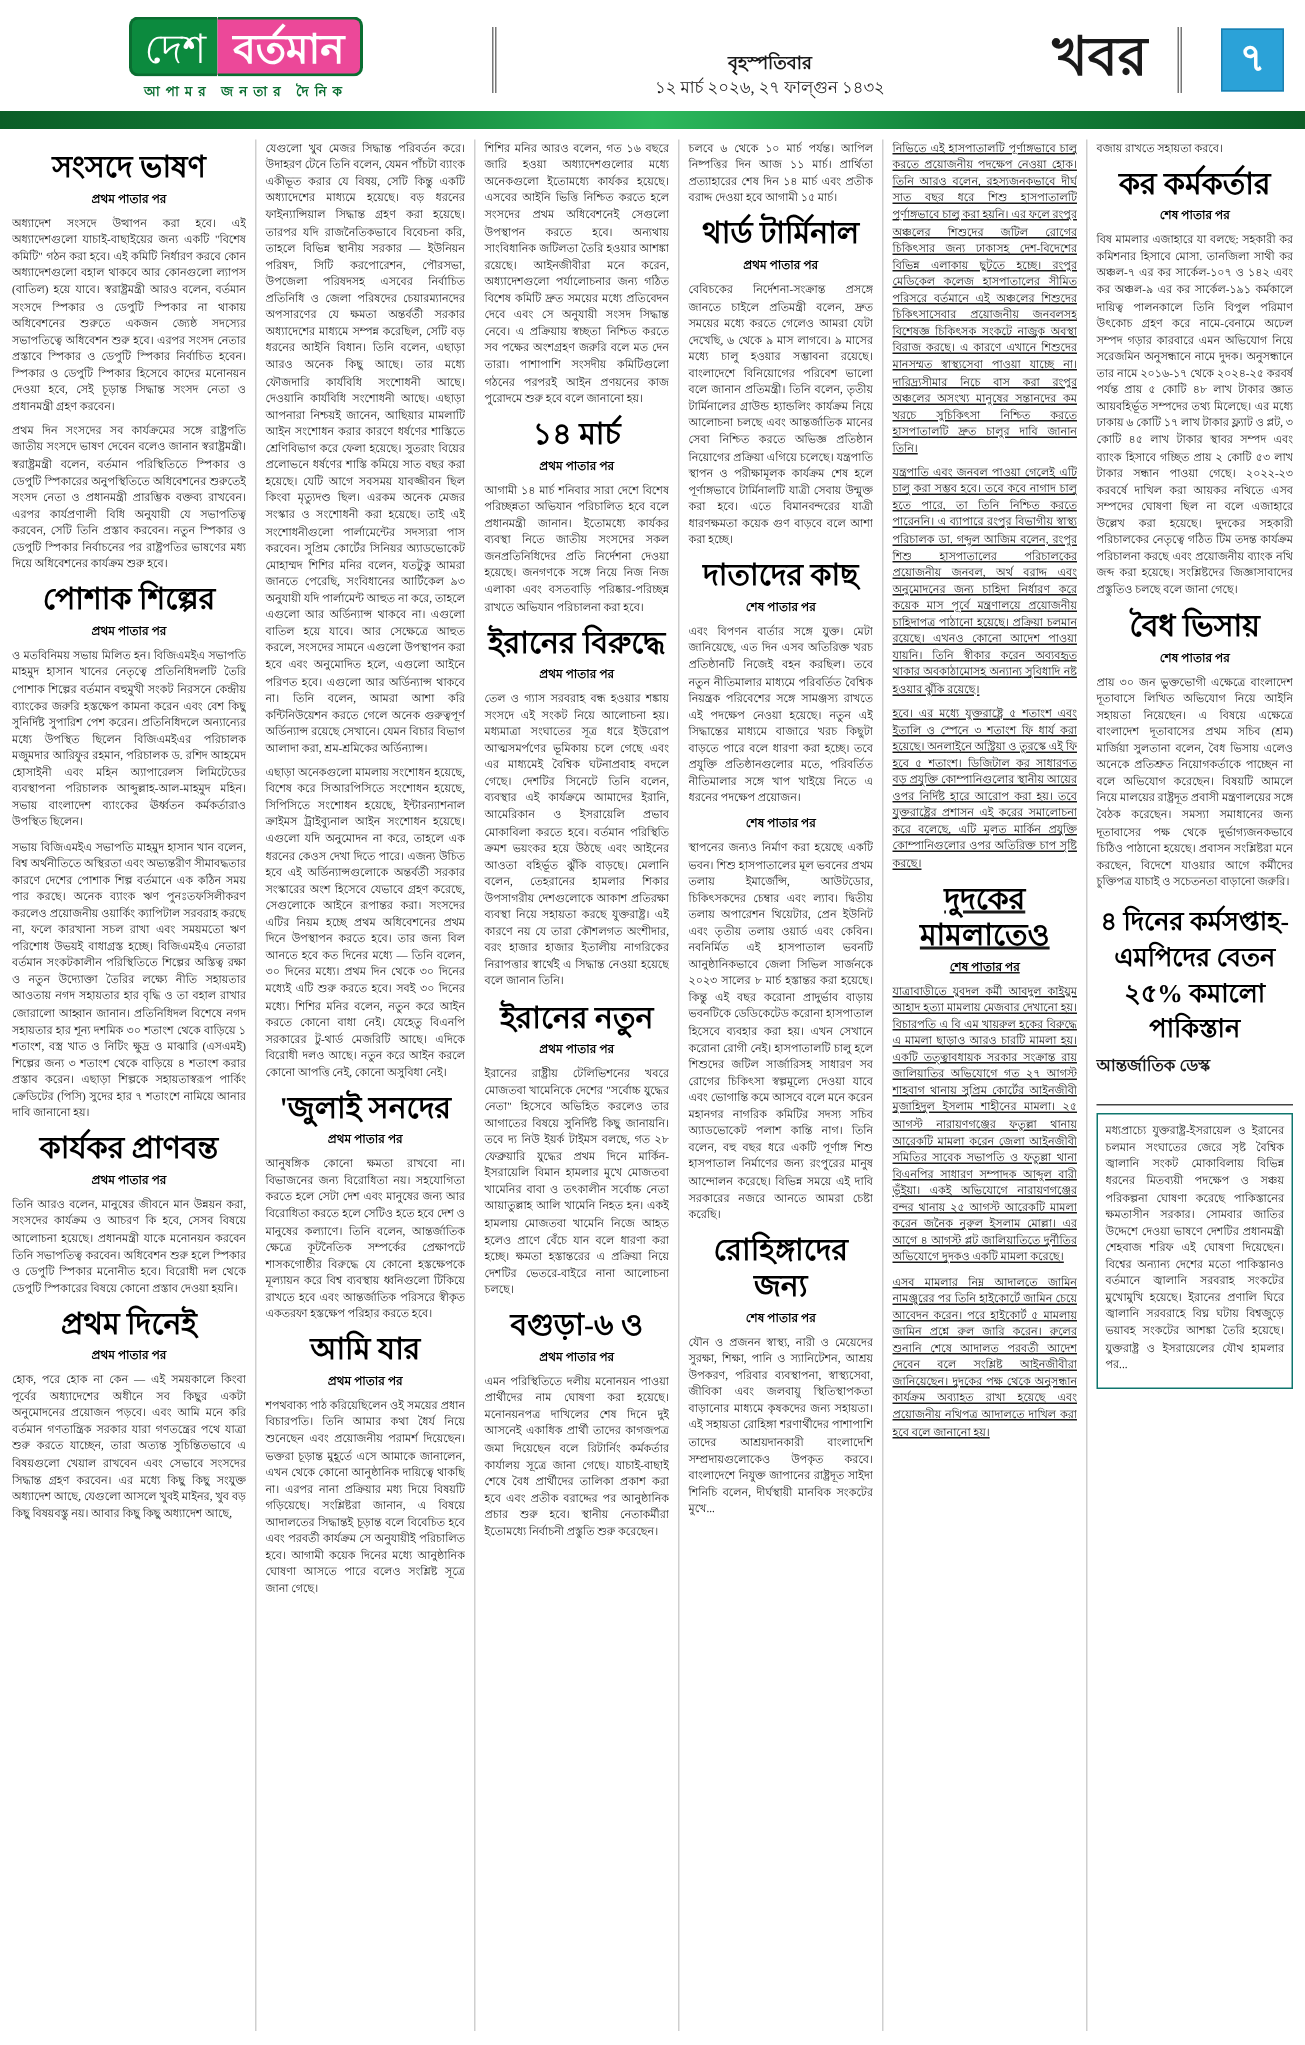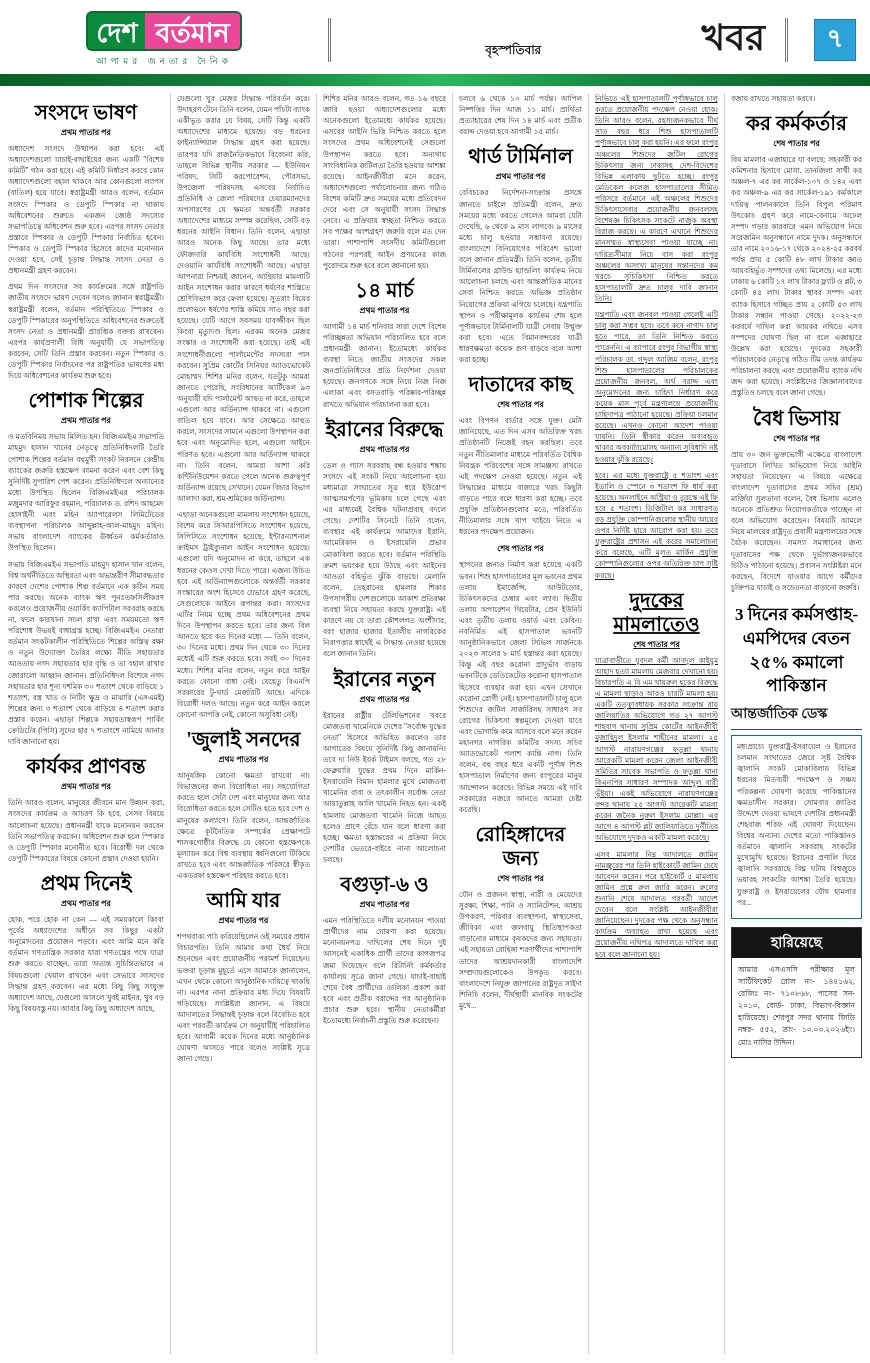--- a/index.html
+++ b/index.html
@@ -2,44 +2,44 @@
 <html><head>
 <meta charset="utf-8">
 <style>
   html,body{margin:0;padding:0;background:#9a9a9a;}
   .page{width:870px;height:1363px;background:#ffffff;position:relative;overflow:hidden;
         font-family:"Liberation Serif","DejaVu Serif",serif;color:#1a1a1a;margin:0 auto;}
   
   .masthead{display:flex;align-items:center;padding:12px 10px 4px 14px;height:72px;box-sizing:border-box;}
   .logo-wrap{display:flex;flex-direction:column;align-items:center;width:300px;}
   .logo{display:flex;align-items:stretch;height:40px;}
-  .logo-desh{background:#0c8a3e;color:#fff;font-weight:700;font-size:27px;line-height:40px;
+  .logo-desh{background:#0c8a3e;color:#fff;font-weight:400;font-size:27px;line-height:40px;
              padding:0 8px;border-radius:6px 0 0 6px;border:2px solid #0a6e31;border-right:none;}
   .logo-bortoman{background:#ec4899;color:#fff;font-weight:700;font-size:27px;line-height:40px;
              padding:0 10px;border-radius:0 6px 6px 0;border:2px solid #0a6e31;border-left:none;}
-  .tagline{font-size:9px;font-weight:400;color:#0a6e31;letter-spacing:4px;margin-top:3px;}
+  .tagline{font-size:9px;font-weight:700;color:#0a6e31;letter-spacing:4px;margin-top:3px;}
   .mast-div{width:0;border-left:3px double #777;height:44px;margin:0 14px;}
   .date-block{flex:1;text-align:center;line-height:1.5;}
   .weekday{font-weight:700;font-size:12px;margin-top:20px;}
   .dateline{font-size:11px;}
   .section-label{font-size:36px;font-weight:700;margin:0 6px 0 20px;}
   .pagenum-box{width:40px;height:40px;background:#2ba2d8;border:1px solid #1b7fb0;color:#fff;
                font-size:26px;font-weight:700;display:flex;align-items:center;justify-content:center;margin-left:12px;margin-right:4px;}
   .greenbar{height:12px;margin:2px 0 0 0;
             background:linear-gradient(90deg,#0b5e27 0%,#13863c 30%,#2cb85c 50%,#13863c 72%,#0b5e27 100%);}
   
   .cols{display:flex;align-items:stretch;padding:7px 8px 0 8px;height:1268px;box-sizing:border-box;overflow:hidden;}
   .col{box-sizing:border-box;overflow:hidden;height:100%;}
   .col + .col{border-left:1px solid #cfcfcf;padding-left:6px;margin-left:6px;}
   .c1{width:156px;} .c2{width:140px;font-family:Liberation Serif, serif;} .c3{width:130px;} .c4{width:130px;} .c5{width:130px;text-decoration:underline;} .c6{width:138px;}
   .headline{font-size:20px;font-weight:700;text-align:center;line-height:1.2;margin:7px 0 2px 0;color:#000;}
   .sub{font-size:8px;font-weight:700;text-align:center;margin:0 0 4px 0;color:#000;}
   p.body{font-size:7.4px;line-height:1.5;text-align:justify;margin:0 0 5px 0;color:#222;}
   .hxl{font-size:17px;font-weight:700;text-align:center;line-height:1.4;margin:10px 0 4px 0;color:#000;}
-  .byline{font-size:14px;font-weight:700;border-bottom:1px solid #444;padding-bottom:3px;margin:4px 0 5px 0;}
+  .byline{font-size:11px;font-weight:700;border-bottom:1px solid #444;padding-bottom:15px;margin:4px 0 5px 0;}
   .boxed{border:1px solid #0f766e;padding:5px 5px 6px 5px;margin-bottom:8px;}
   .boxed p.body{margin-bottom:4px;}
   .lost{border:1px solid #333;margin-top:6px;}
   .lost-head{background:#151515;color:#fff;font-size:14px;font-weight:700;text-align:center;padding:3px 0;}
   .lost-body{font-size:7.6px;line-height:1.6;text-align:justify;padding:6px 6px 8px 6px;}
 </style>
 </head>
 <body>
 
 <div class="page">
@@ -48,20 +48,21 @@
     <div class="logo-wrap">
       <div class="logo">
         <span class="logo-desh">দেশ</span>
           <span class="logo-bortoman">বর্তমান</span>
       </div>
       <div class="tagline">আপামর জনতার দৈনিক</div>
     </div>
     <div class="mast-div"></div>
     <div class="date-block">
       <div class="weekday">বৃহস্পতিবার</div>
+      <div class="dateline">১২ মার্চ ২০২৬, ২৭ ফাল্গুন ১৪৩২</div>
     </div>
     <div class="section-label">খবর</div>
     <div class="mast-div"></div>
     <div class="pagenum-box">৭</div>
   </div>
 
   <div class="greenbar"></div>
 
   <div class="cols" id="cols">
       <div class="col c1">
@@ -129,25 +130,21 @@
         <p class="body">এসব মামলার নিম্ন আদালতে জামিন নামঞ্জুরের পর তিনি হাইকোর্টে জামিন চেয়ে আবেদন করেন। পরে হাইকোর্ট ৫ মামলায় জামিন প্রশ্নে রুল জারি করেন। রুলের শুনানি শেষে আদালত পরবর্তী আদেশ দেবেন বলে সংশ্লিষ্ট আইনজীবীরা জানিয়েছেন। দুদকের পক্ষ থেকে অনুসন্ধান কার্যক্রম অব্যাহত রাখা হয়েছে এবং প্রয়োজনীয় নথিপত্র আদালতে দাখিল করা হবে বলে জানানো হয়।</p>
       </div>
       <div class="col c6">
         <p class="body">বজায় রাখতে সহায়তা করবে।</p>
         <div class="headline">কর কর্মকর্তার</div>
         <div class="sub">শেষ পাতার পর</div>
         <p class="body">বিষ মামলার এজাহারে যা বলছে: সহকারী কর কমিশনার হিসাবে মোসা. তানজিলা সাথী কর অঞ্চল-৭ এর কর সার্কেল-১০৭ ও ১৪২ এবং কর অঞ্চল-৯ এর কর সার্কেল-১৯১ কর্মকালে দায়িত্ব পালনকালে তিনি বিপুল পরিমাণ উৎকোচ গ্রহণ করে নামে-বেনামে অঢেল সম্পদ গড়ার কারবারে এমন অভিযোগ নিয়ে সরেজমিন অনুসন্ধানে নামে দুদক। অনুসন্ধানে তার নামে ২০১৬-১৭ থেকে ২০২৪-২৫ করবর্ষ পর্যন্ত প্রায় ৫ কোটি ৪৮ লাখ টাকার জ্ঞাত আয়বহির্ভূত সম্পদের তথ্য মিলেছে। এর মধ্যে ঢাকায় ৬ কোটি ১৭ লাখ টাকার ফ্ল্যাট ও প্লট, ৩ কোটি ৪৫ লাখ টাকার স্থাবর সম্পদ এবং ব্যাংক হিসাবে গচ্ছিত প্রায় ২ কোটি ৫৩ লাখ টাকার সন্ধান পাওয়া গেছে। ২০২২-২৩ করবর্ষে দাখিল করা আয়কর নথিতে এসব সম্পদের ঘোষণা ছিল না বলে এজাহারে উল্লেখ করা হয়েছে। দুদকের সহকারী পরিচালকের নেতৃত্বে গঠিত টিম তদন্ত কার্যক্রম পরিচালনা করছে এবং প্রয়োজনীয় ব্যাংক নথি জব্দ করা হয়েছে। সংশ্লিষ্টদের জিজ্ঞাসাবাদের প্রস্তুতিও চলছে বলে জানা গেছে।</p>
         <div class="headline">বৈধ ভিসায়</div>
         <div class="sub">শেষ পাতার পর</div>
         <p class="body">প্রায় ৩০ জন ভুক্তভোগী এক্ষেত্রে বাংলাদেশ দূতাবাসে লিখিত অভিযোগ নিয়ে আইনি সহায়তা নিয়েছেন। এ বিষয়ে এক্ষেত্রে বাংলাদেশ দূতাবাসের প্রথম সচিব (শ্রম) মার্জিয়া সুলতানা বলেন, বৈধ ভিসায় এলেও অনেকে প্রতিশ্রুত নিয়োগকর্তাকে পাচ্ছেন না বলে অভিযোগ করেছেন। বিষয়টি আমলে নিয়ে মালয়ের রাষ্ট্রদূত প্রবাসী মন্ত্রণালয়ের সঙ্গে বৈঠক করেছেন। সমস্যা সমাধানের জন্য দূতাবাসের পক্ষ থেকে দুর্ভাগ্যজনকভাবে চিঠিও পাঠানো হয়েছে। প্রবাসন সংশ্লিষ্টরা মনে করছেন, বিদেশে যাওয়ার আগে কর্মীদের চুক্তিপত্র যাচাই ও সচেতনতা বাড়ানো জরুরি।</p>
-        <div class="hxl">3 দিনের কর্মসপ্তাহ- এমপিদের বেতন ২৫% কমালো পাকিস্তান</div>
+        <div class="hxl">৪ দিনের কর্মসপ্তাহ- এমপিদের বেতন ২৫% কমালো পাকিস্তান</div>
         <div class="byline">আন্তর্জাতিক ডেস্ক</div>
         <div class="boxed">
           <p class="body">মধ্যপ্রাচ্যে যুক্তরাষ্ট্র-ইসরায়েল ও ইরানের চলমান সংঘাতের জেরে সৃষ্ট বৈশ্বিক জ্বালানি সংকট মোকাবিলায় বিভিন্ন ধরনের মিতব্যয়ী পদক্ষেপ ও সঞ্চয় পরিকল্পনা ঘোষণা করেছে পাকিস্তানের ক্ষমতাসীন সরকার। সোমবার জাতির উদ্দেশে দেওয়া ভাষণে দেশটির প্রধানমন্ত্রী শেহবাজ শরিফ এই ঘোষণা দিয়েছেন। বিশ্বের অন্যান্য দেশের মতো পাকিস্তানও বর্তমানে জ্বালানি সরবরাহ সংকটের মুখোমুখি হয়েছে। ইরানের প্রণালি ঘিরে জ্বালানি সরবরাহে বিঘ্ন ঘটায় বিশ্বজুড়ে ভয়াবহ সংকটের আশঙ্কা তৈরি হয়েছে। যুক্তরাষ্ট্র ও ইসরায়েলের যৌথ হামলার পর...</p>
-        </div>
-        <div class="lost">
-          <div class="lost-head">হারিয়েছে</div>
-          <div class="lost-body">আমার এসএসসি পরীক্ষার মূল সার্টিফিকেট রোল নং- ১৪৪১৬২, রেজিঃ নং- ৭১০৮৬৮, পাসের সন- ২০১০, বোর্ড- ঢাকা, বিভাগ-বিজ্ঞান হারিয়েছে। শেরপুর সদর থানায় জিডি নম্বর- ৫৫২, তাং- ১০.০৩.২০২৬ইং। মোঃ নাসির উদ্দিন।</div>
         </div>
       </div>
     </div>
 
 </div>
 
 </body></html>

